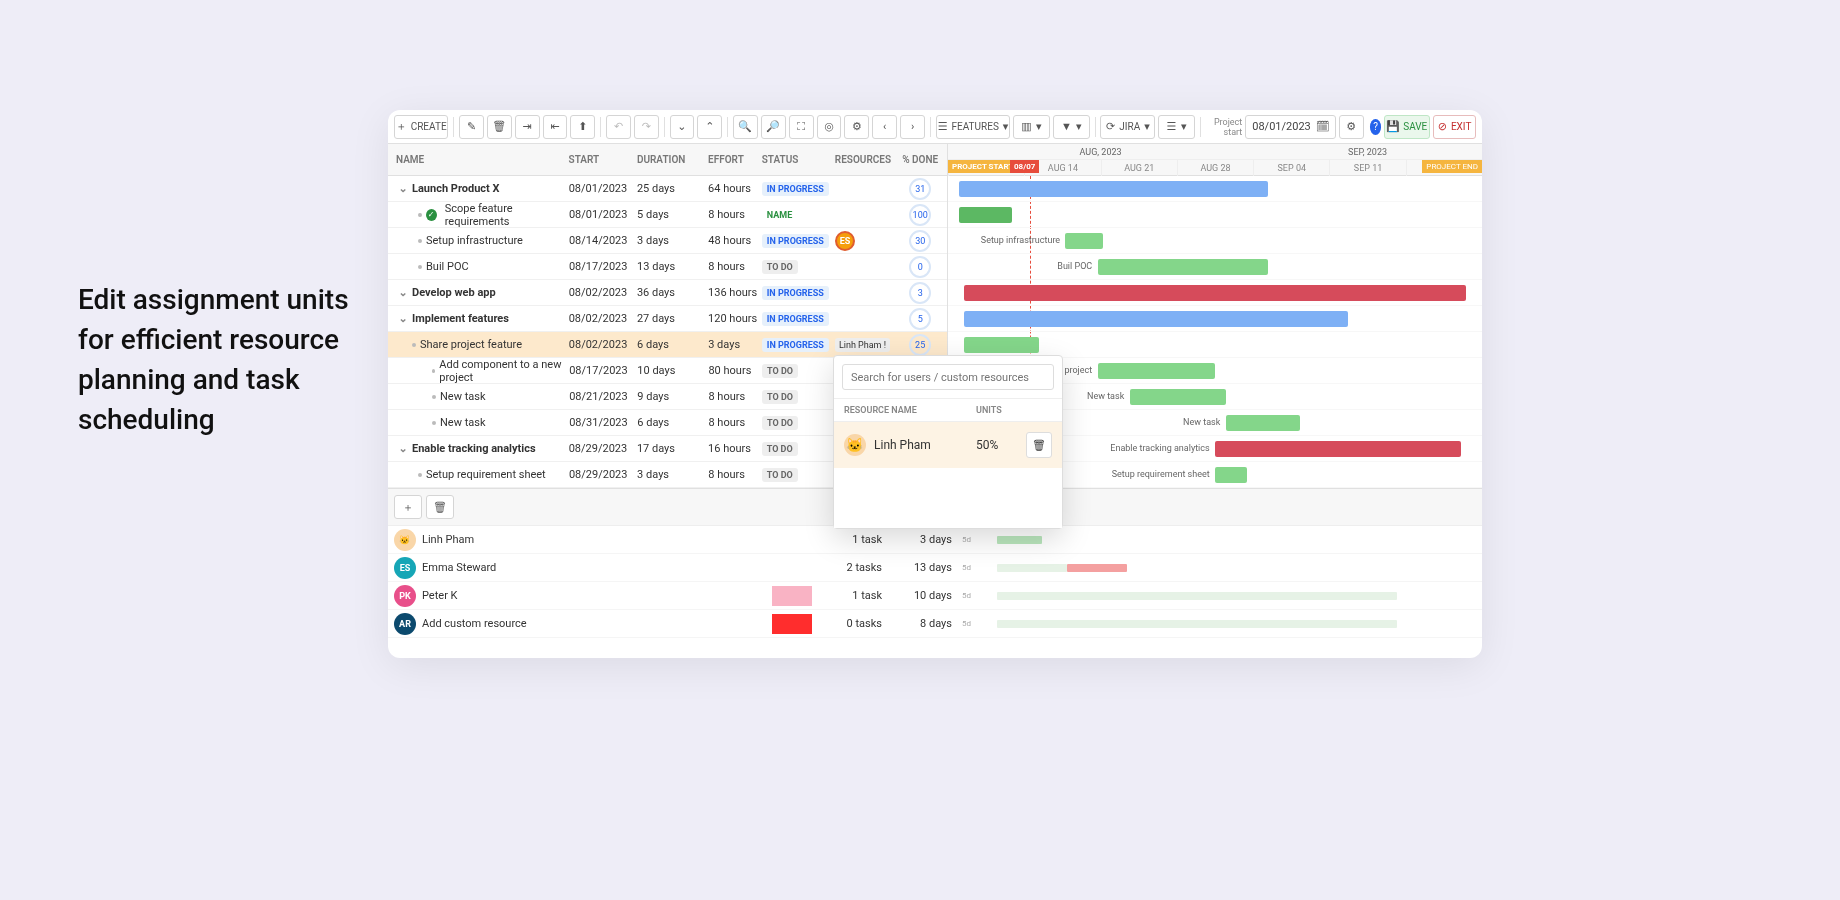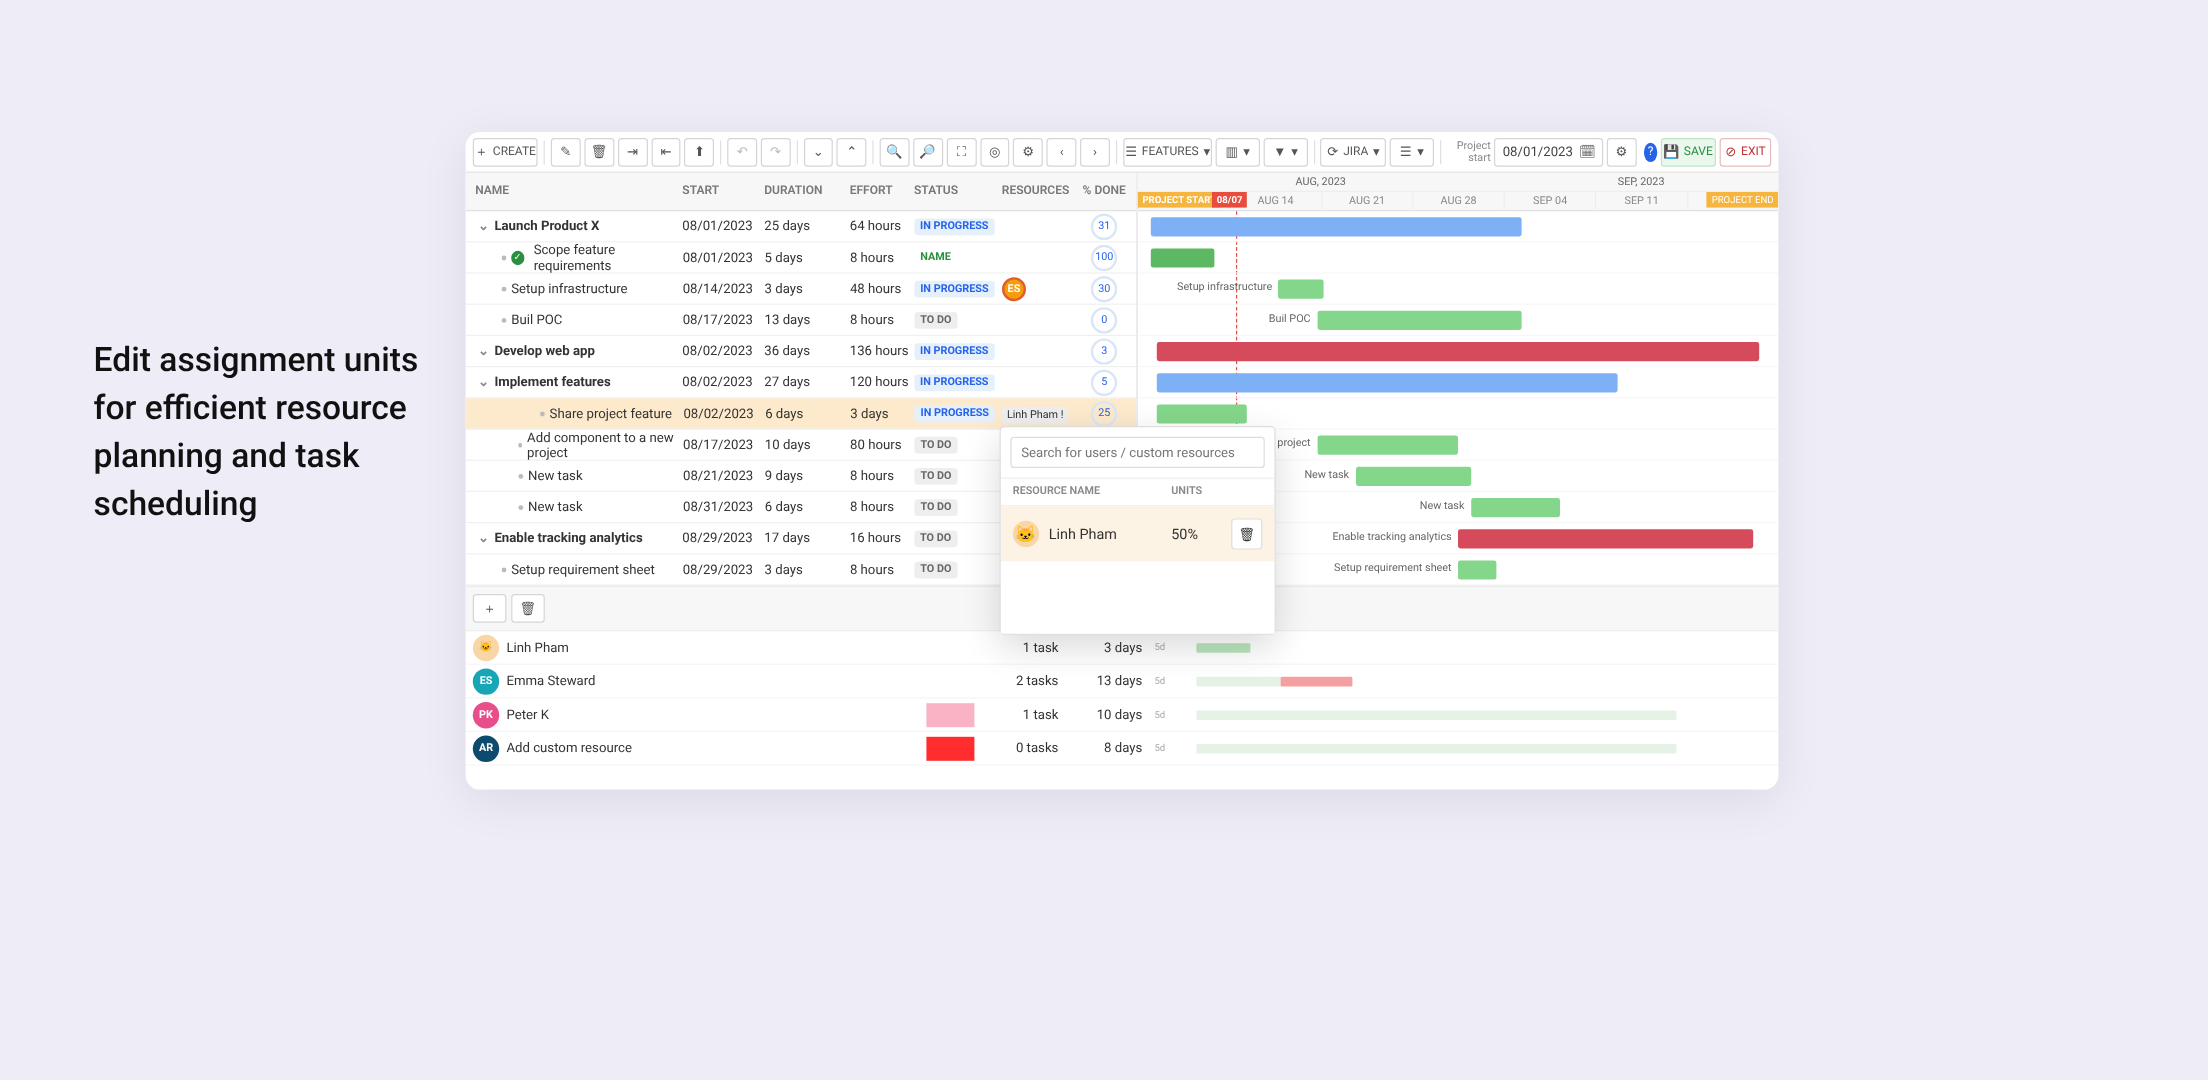--- a/index.html
+++ b/index.html
@@ -279,21 +279,21 @@
       <span>Implement features</span>
     </div>
     <div class="c-start">08/02/2023</div>
     <div class="c-dur">27 days</div>
     <div class="c-eff">120 hours</div>
     <div class="c-stat"><span class="badge st-progress">IN PROGRESS</span></div>
     <div class="c-res"></div>
     <div class="c-done"><span class="donut">5</span></div>
           </div>
           <div class="row l2 sel">
-    <div class="c-name" style="padding-left:56px">
+    <div class="c-name" style="padding-left:18px">
       <span class="dot"></span>
 
       <span>Share project feature</span>
     </div>
     <div class="c-start">08/02/2023</div>
     <div class="c-dur">6 days</div>
     <div class="c-eff">3 days</div>
     <div class="c-stat"><span class="badge st-progress">IN PROGRESS</span></div>
     <div class="c-res"><span class="res-pill">Linh Pham !</span></div>
     <div class="c-done"><span class="donut">25</span></div>

